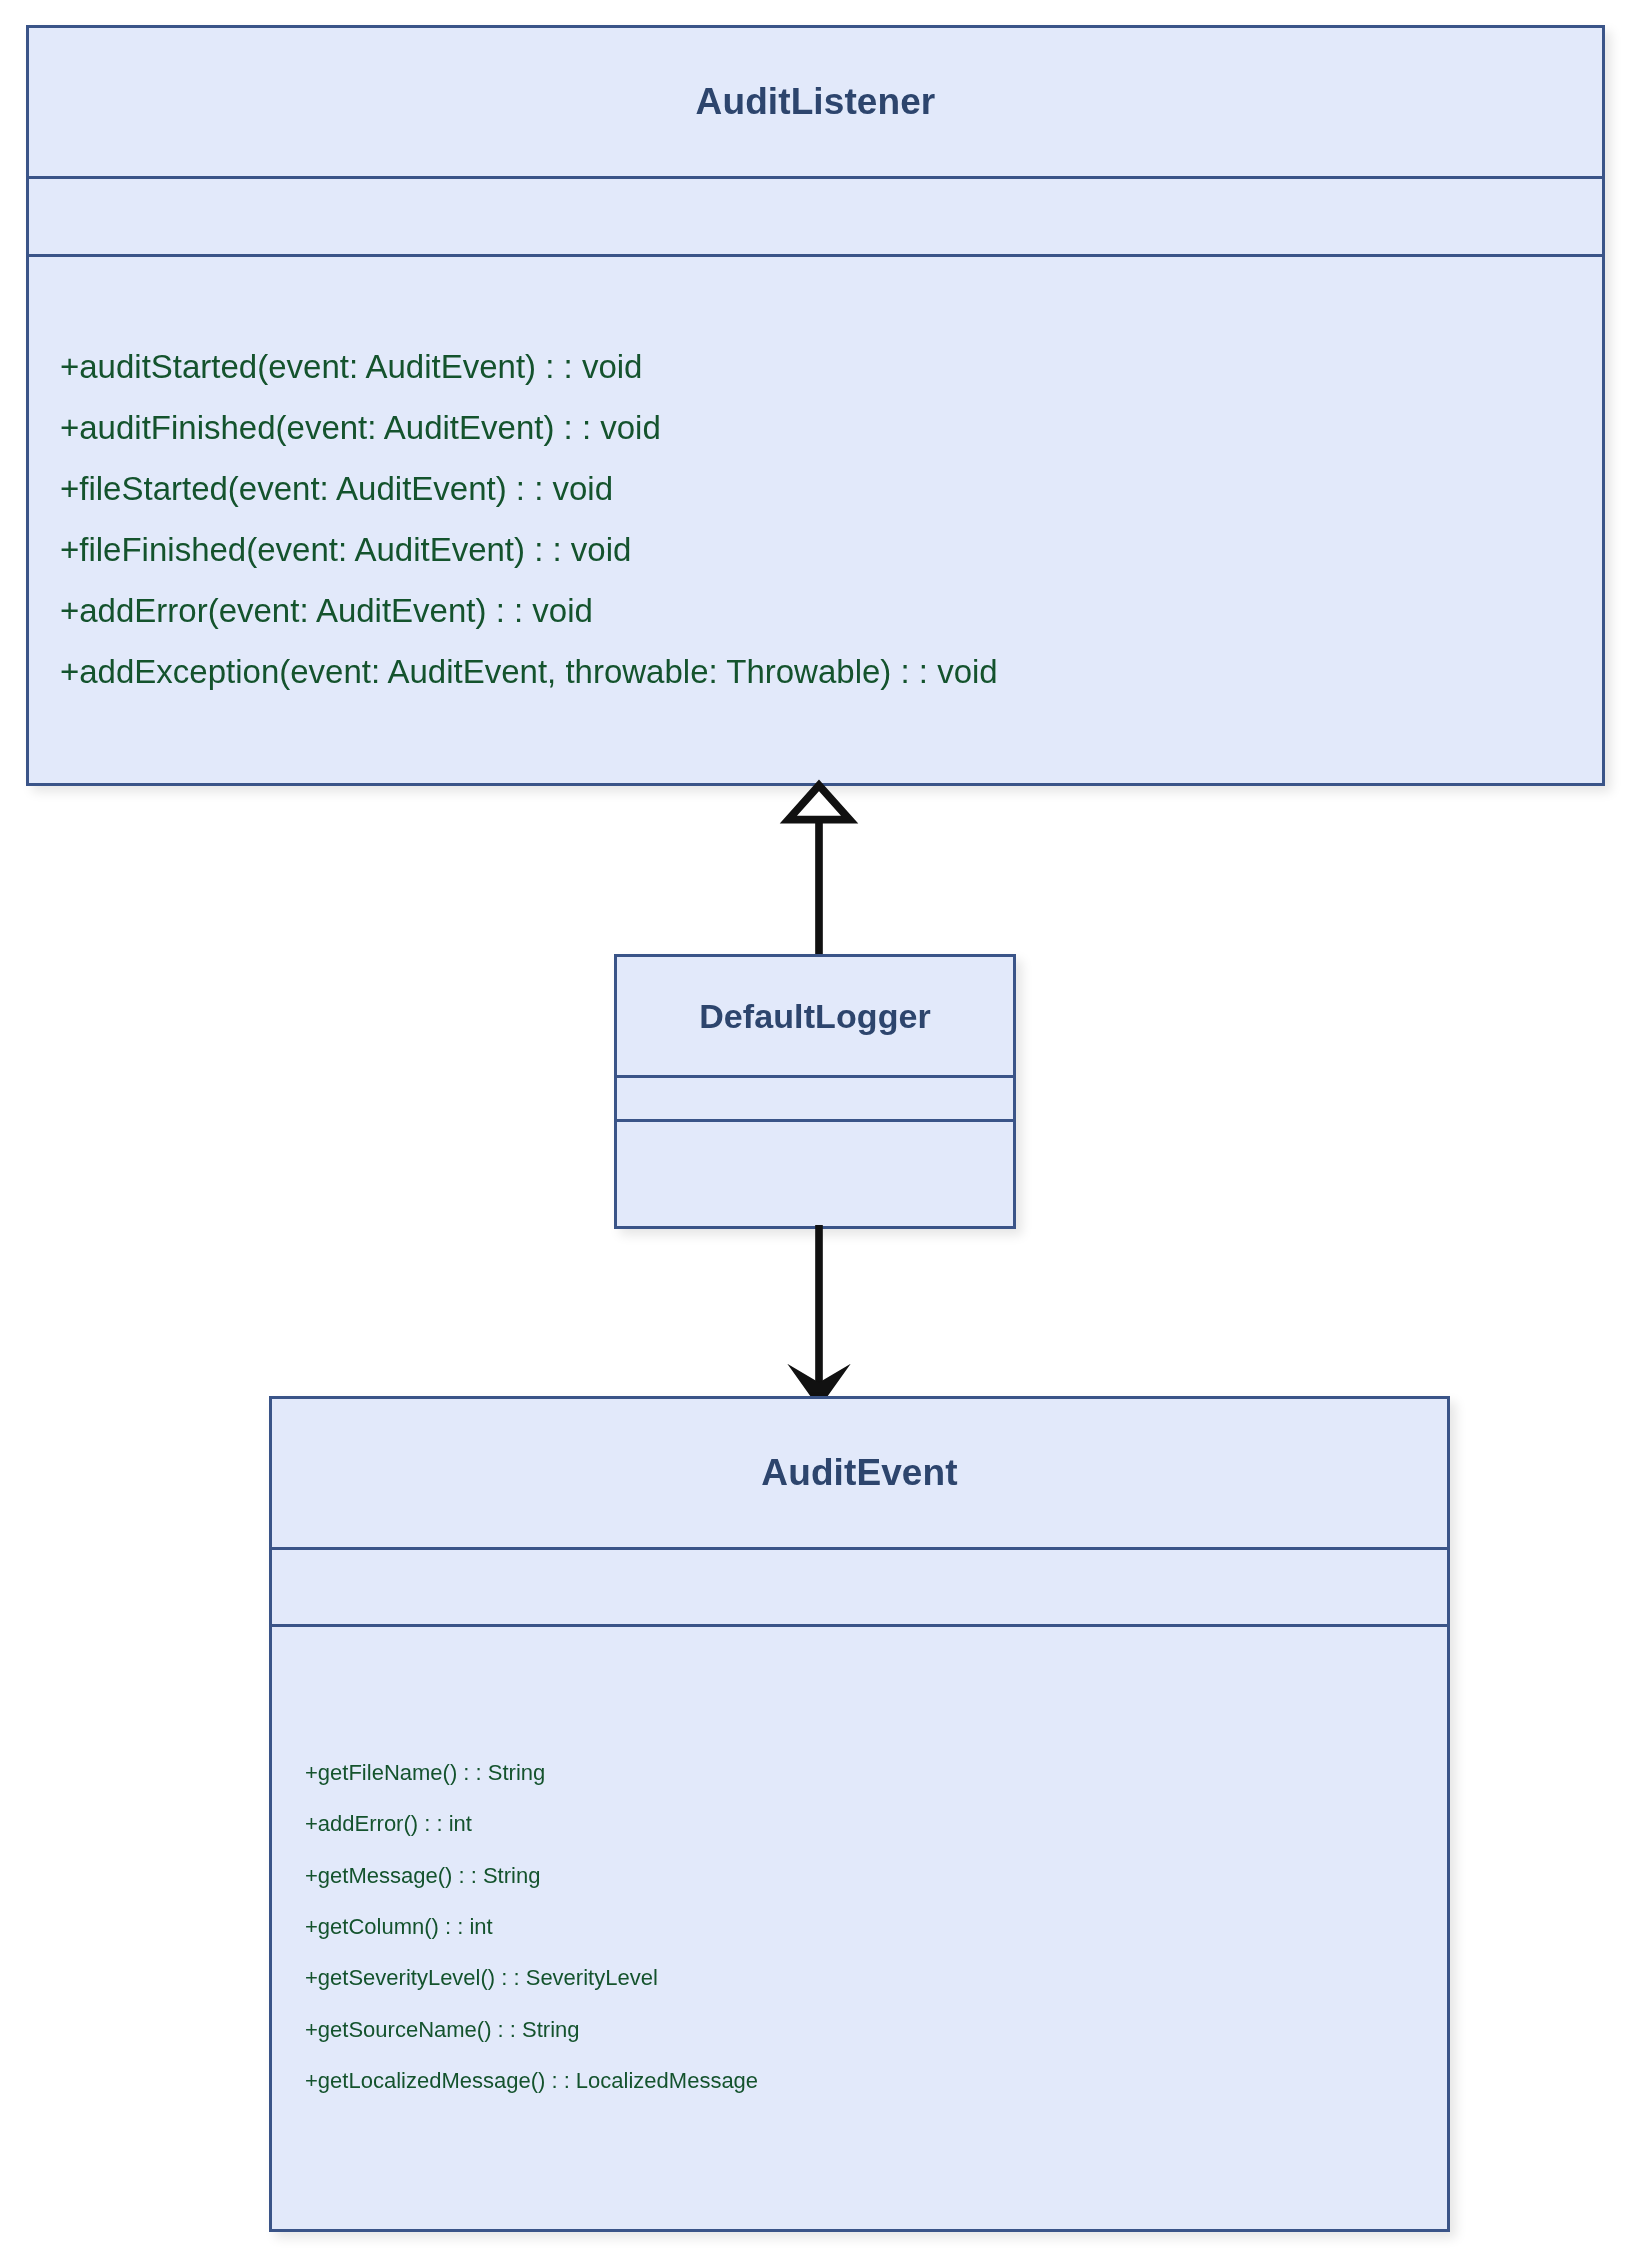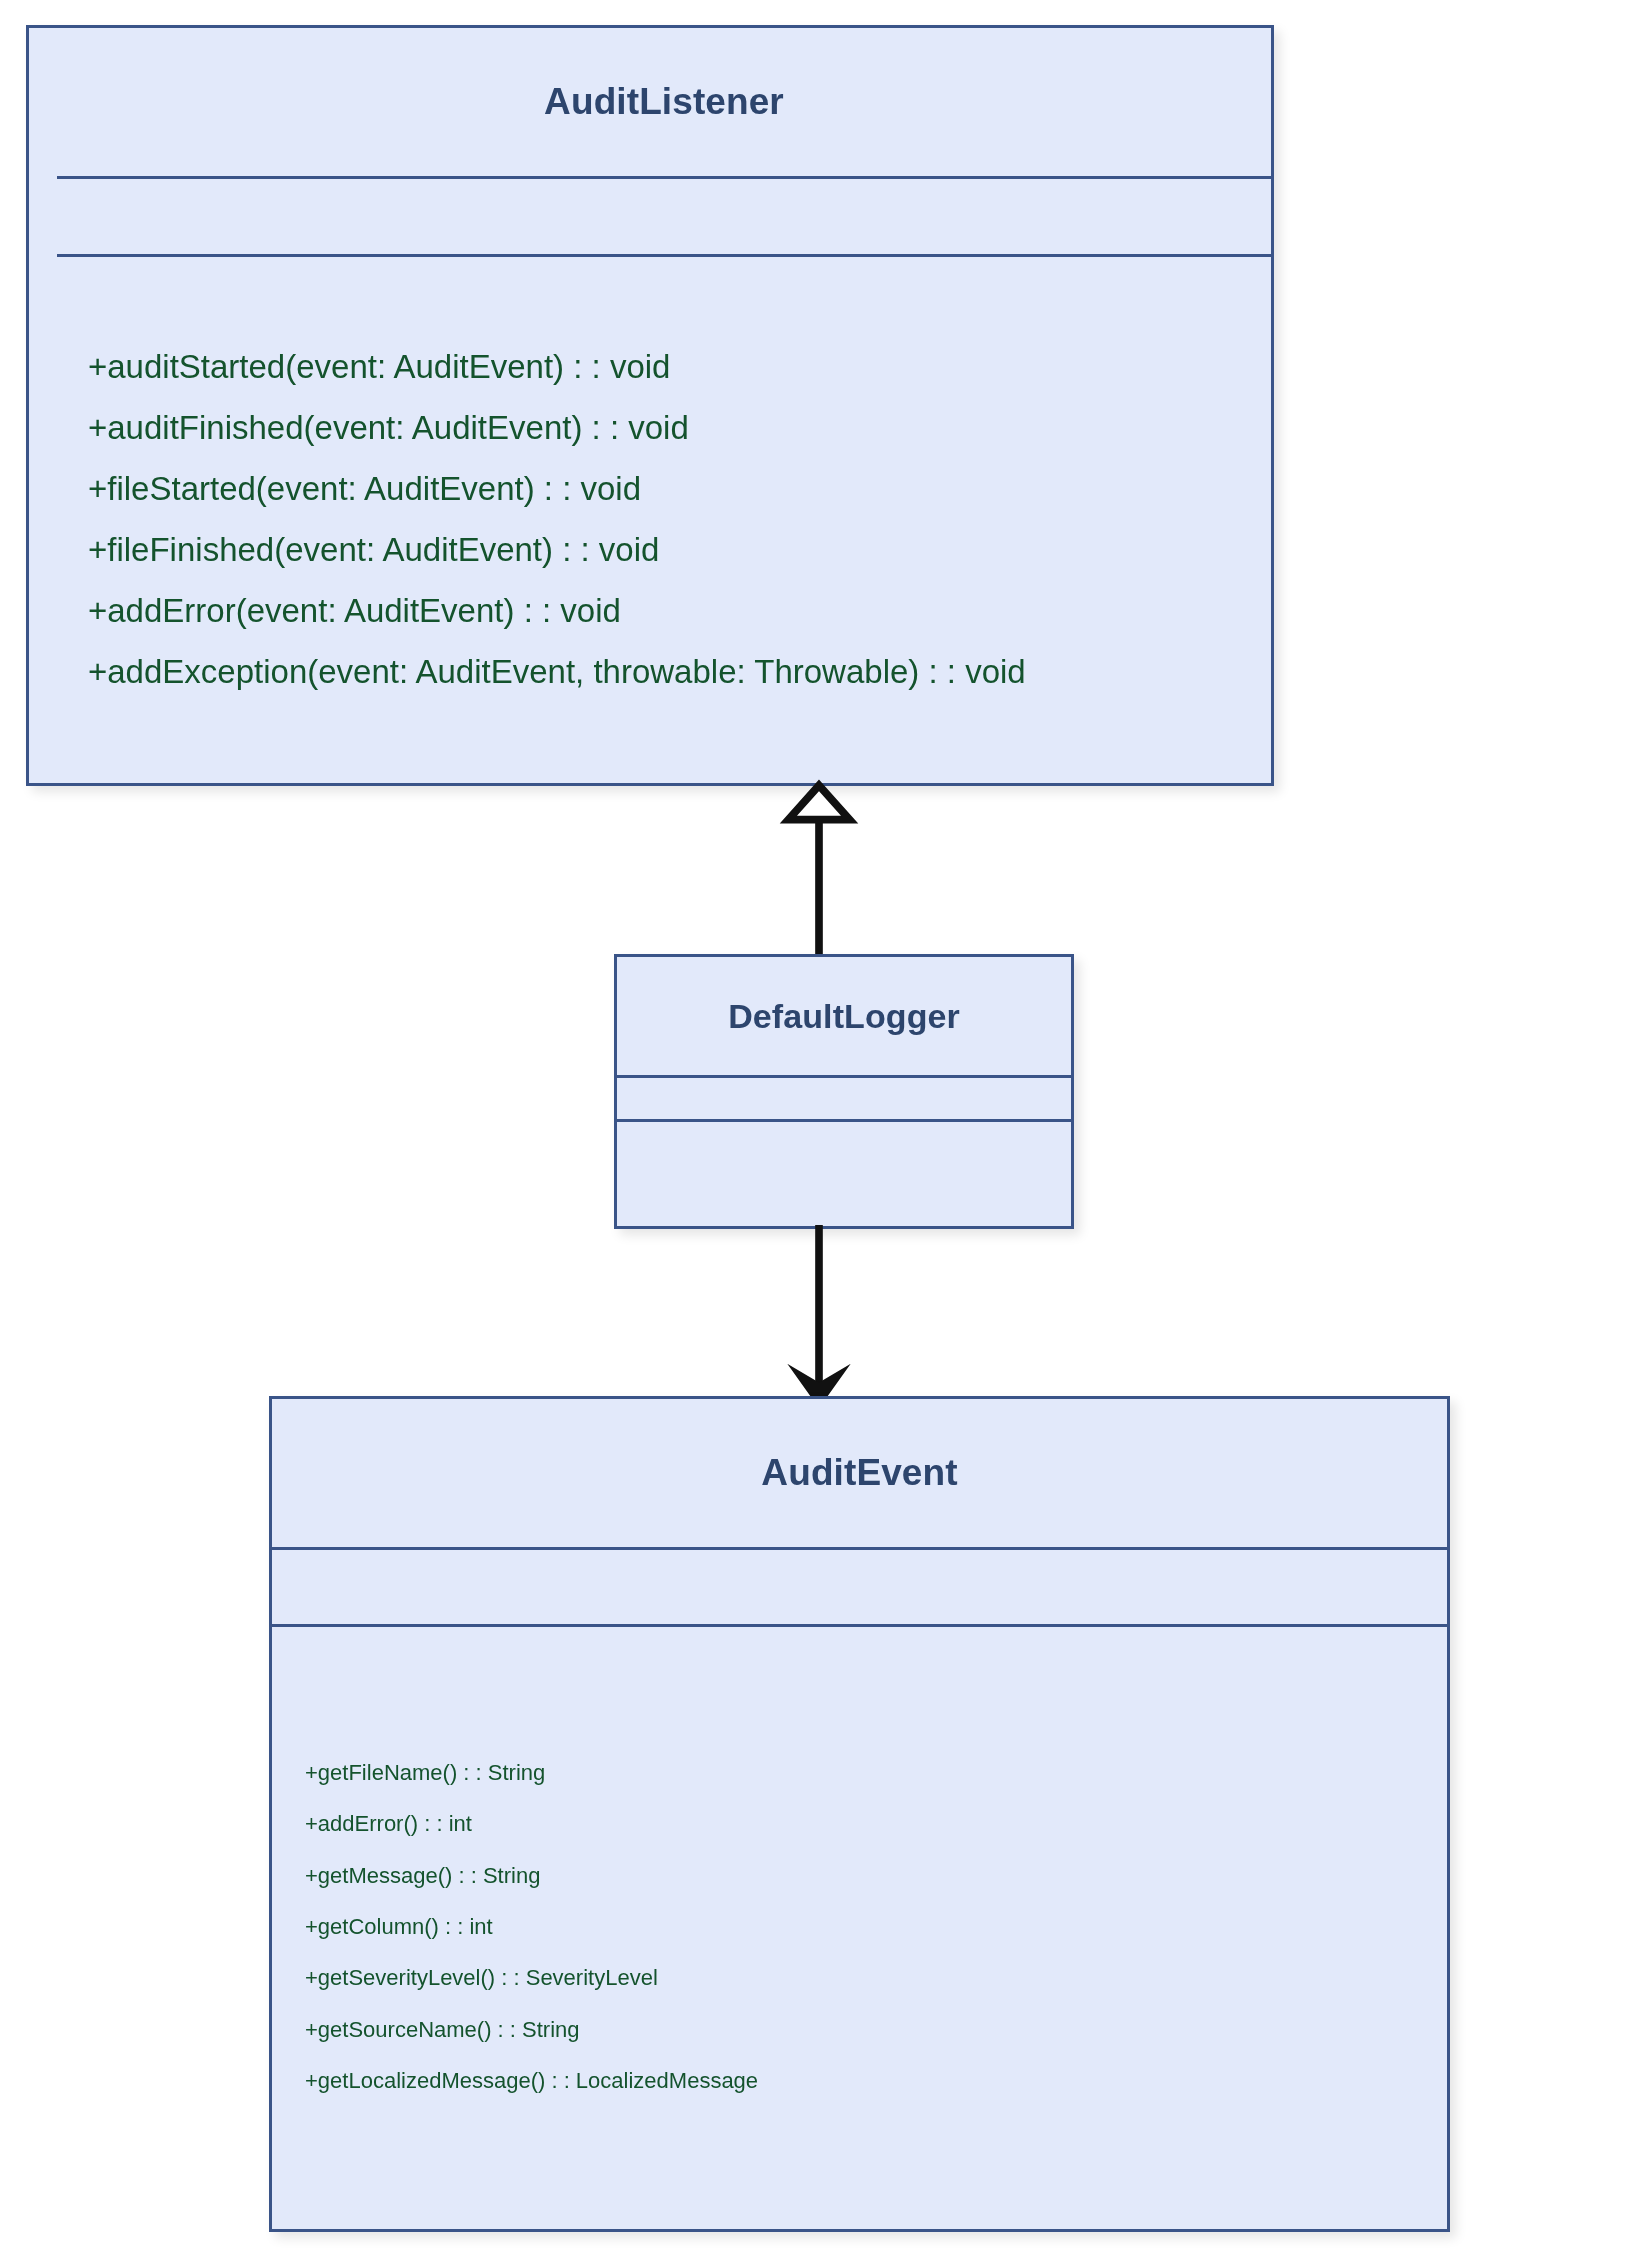--- a/index.html
+++ b/index.html
@@ -53,40 +53,39 @@
   }
   .uml-method-line {
     white-space: pre;
     line-height: 1.0;
   }
 
   
   #class-auditlistener {
     left: 26px;
     top: 25px;
-    width: 1248px;
+    width: 1579px;
     height: 761px;
-    padding-left: 28px;
   }
   #class-auditlistener .uml-title {
     height: 148px;
     font-size: 37px;
   }
   #class-auditlistener .uml-attrs { height: 78px; }
   #class-auditlistener .uml-methods {
     height: 527px;
     font-size: 33px;
     padding: 0 0 0 31px;
   }
   #class-auditlistener .uml-method-line { padding: 14px 0; }
 
   #class-defaultlogger {
     left: 614px;
     top: 954px;
-    width: 460px;
+    width: 402px;
     height: 275px;
   }
   #class-defaultlogger .uml-title {
     height: 118px;
     font-size: 34px;
   }
   #class-defaultlogger .uml-attrs { height: 44px; }
   #class-defaultlogger .uml-methods { height: 107px; }
 
   #class-auditevent {

